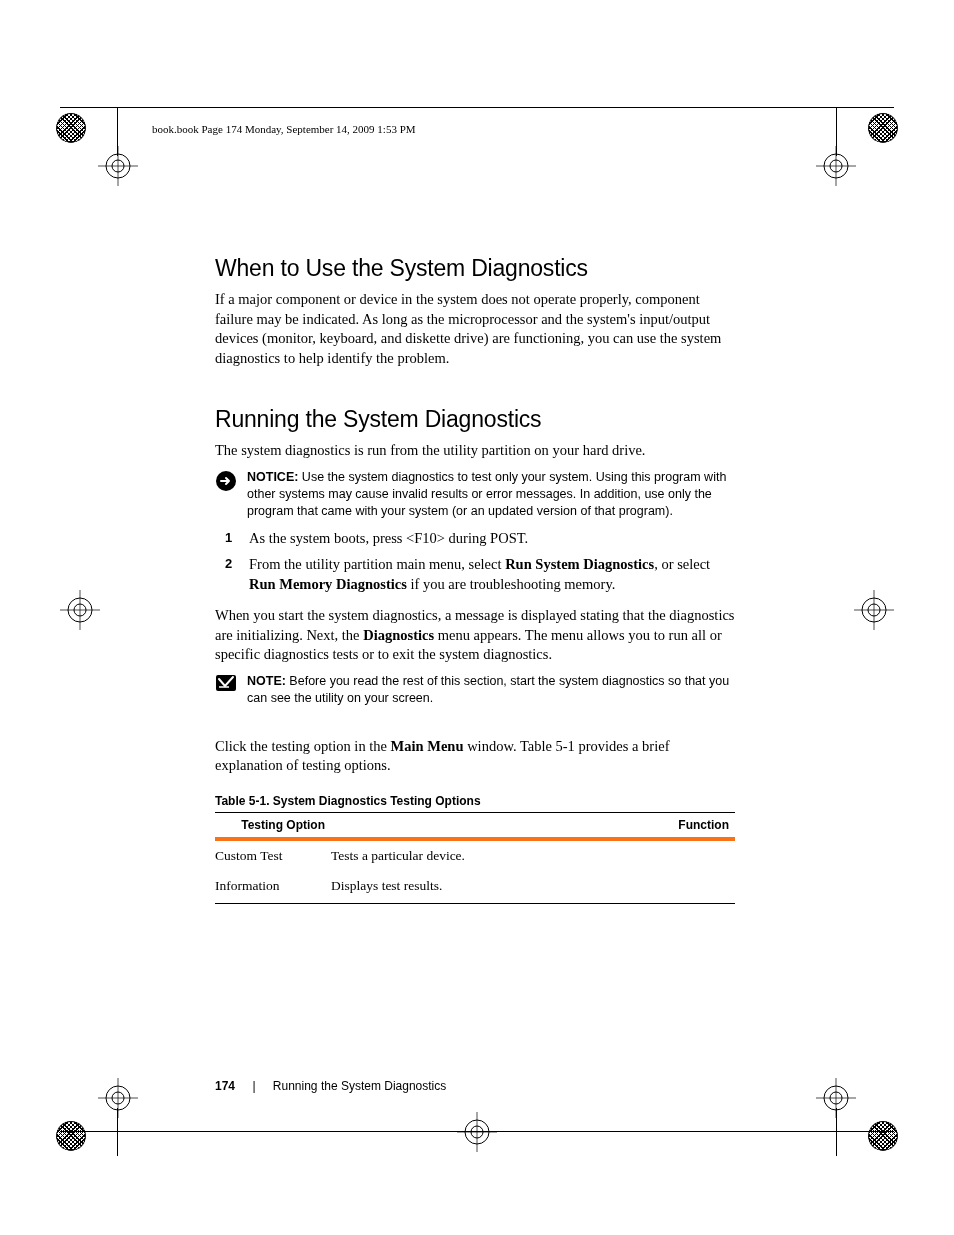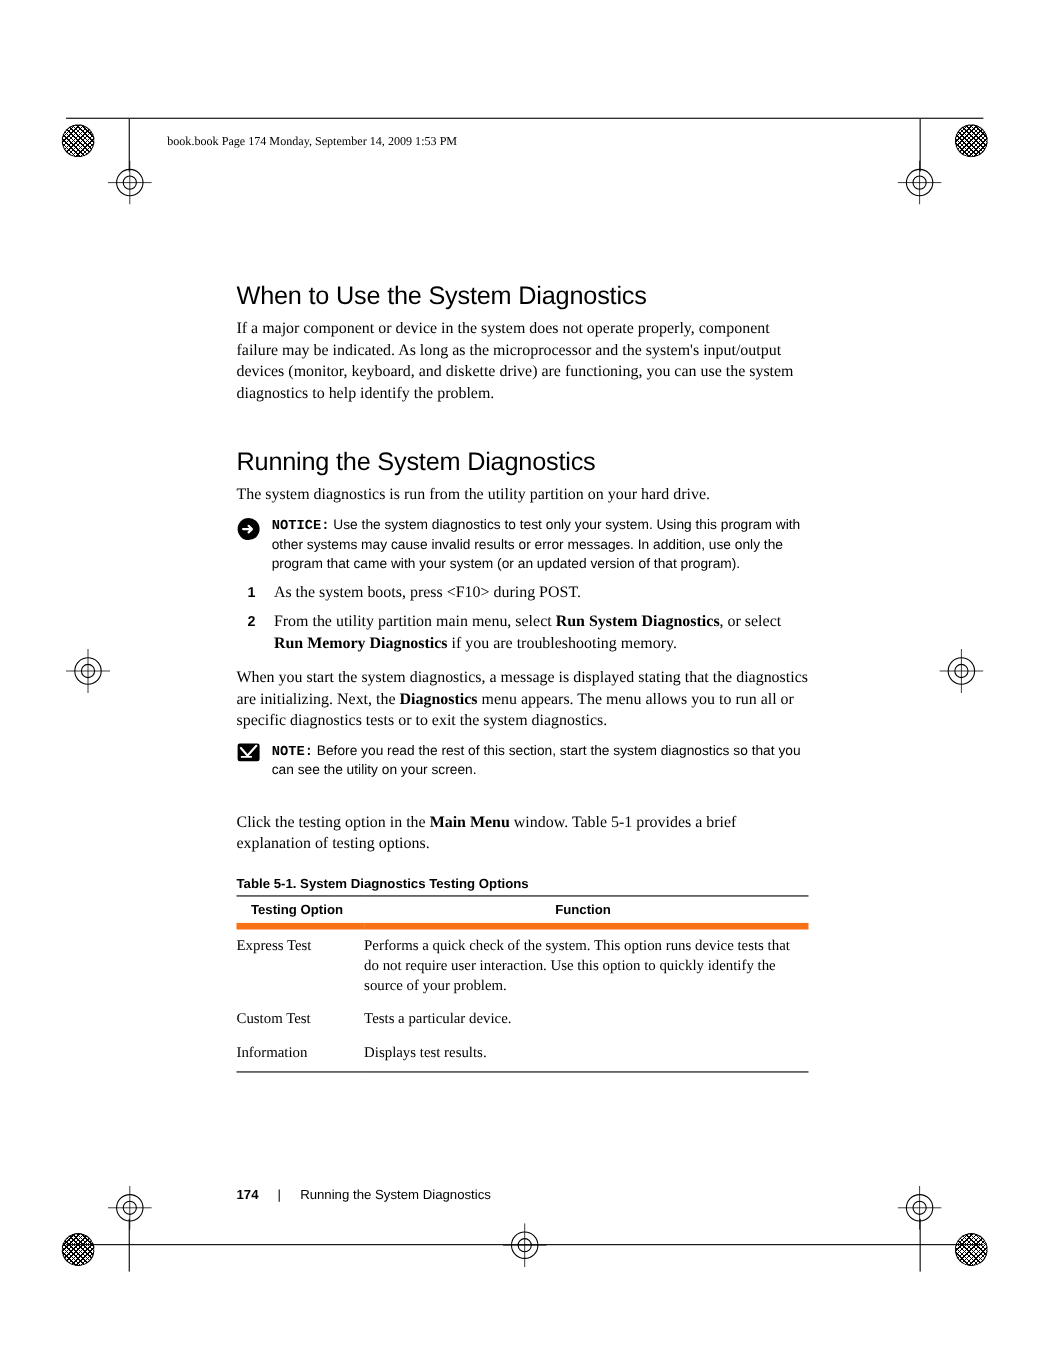--- a/index.html
+++ b/index.html
@@ -55,21 +55,21 @@
     flex: 0 0 26px;
     margin-top: 1px;
   }
   .callout .icon svg { display:block; }
   .callout .text {
     font-family: "Helvetica Neue", Arial, sans-serif;
     font-size: 12.5px;
     line-height: 1.35;
     padding-left: 6px;
   }
-  .callout .text .lead { font-weight: 700; font-family: Liberation Mono, monospace; }
+  .callout .text .lead { font-weight: 700; }
   ol.steps {
     list-style: none;
     padding: 0;
     margin: 0 0 12px 0;
     counter-reset: step;
   }
   ol.steps li {
     counter-increment: step;
     font-family: Georgia, serif;
     font-size: 14.5px;
@@ -97,23 +97,23 @@
   }
   table.diag {
     width: 100%;
     border-collapse: collapse;
     font-size: 13.5px;
   }
   table.diag thead th {
     font-family: "Helvetica Neue", Arial, sans-serif;
     font-weight: 700;
     font-size: 12px;
-    text-align: center;
+    text-align: right;
     border-top: 1.5px solid #000;
-    border-bottom: 6px solid #f97316;
+    border-bottom: 4px solid #f97316;
     padding: 5px 6px 5px 0;
   }
   table.diag tbody td {
     font-family: Georgia, serif;
     font-size: 13.5px;
     line-height: 1.35;
     vertical-align: top;
     padding: 6px 6px 6px 0;
   }
   table.diag tbody tr:last-child td {
@@ -274,24 +274,20 @@
   <div class="table-caption">Table 5-1.    System Diagnostics Testing Options</div>
   <table class="diag">
     <thead>
       <tr>
         <th>Testing Option</th>
         <th>Function</th>
       </tr>
     </thead>
     <tbody>
       <tr>
-        <td>Express Test</td>
-        <td>Performs a quick check of the system. This option runs device tests that do not require user interaction. Use this option to quickly identify the source of your problem.</td>
-      </tr>
-      <tr>
         <td>Custom Test</td>
         <td>Tests a particular device.</td>
       </tr>
       <tr>
         <td>Information</td>
         <td>Displays test results.</td>
       </tr>
     </tbody>
   </table>
 

